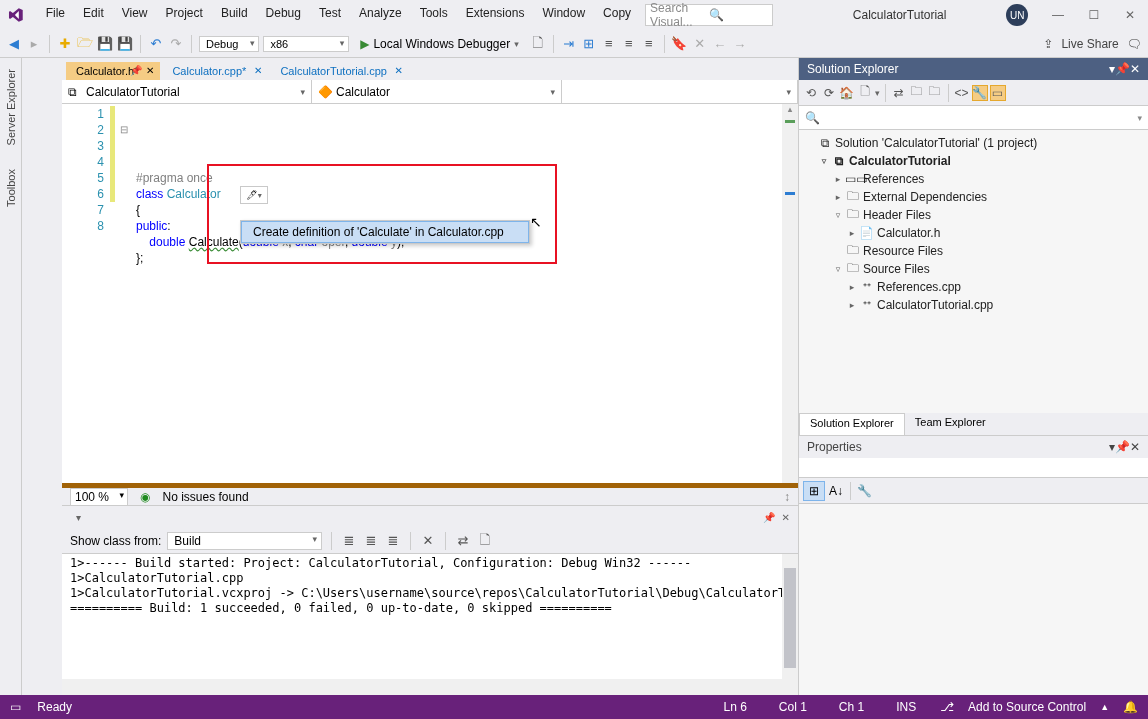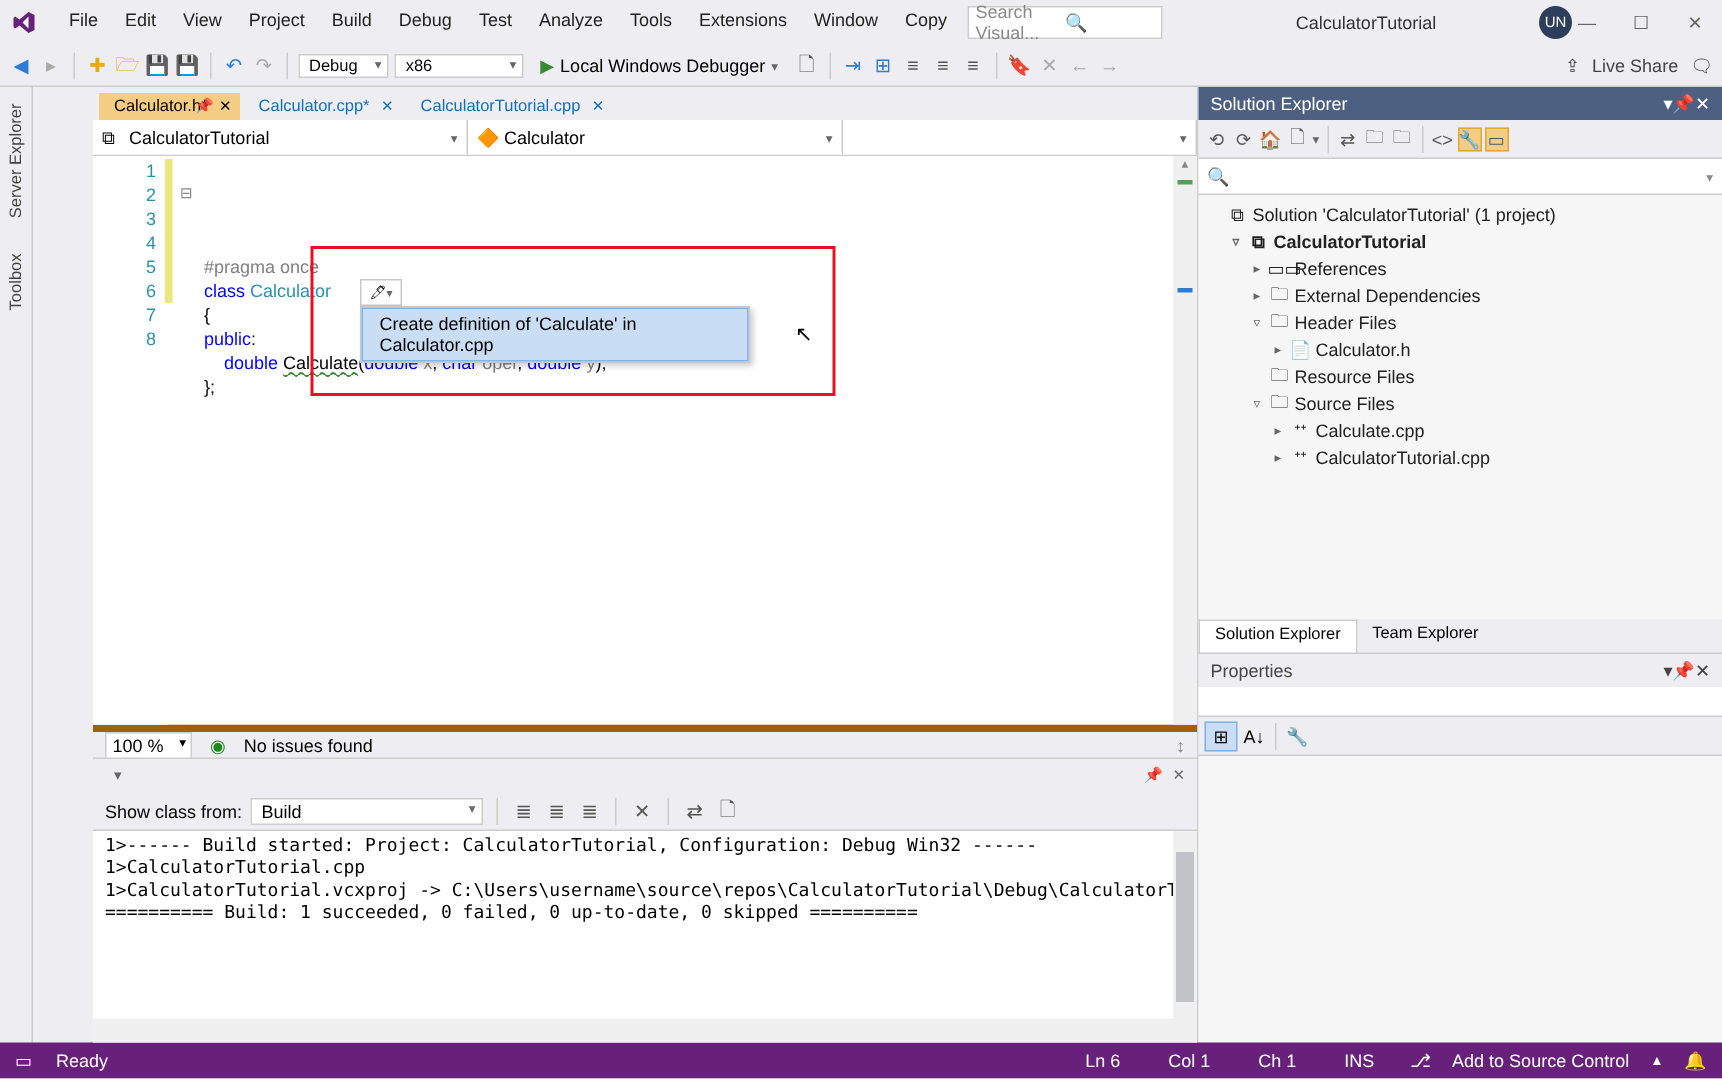--- a/index.html
+++ b/index.html
@@ -3,21 +3,21 @@
 <meta charset="utf-8">
 <style>
 * { margin: 0; padding: 0; box-sizing: border-box; font-family: "Segoe UI", sans-serif; font-size: 12px; }
 body { width: 1148px; height: 719px; background: #eeeef2; overflow: hidden; display: flex; flex-direction: column; }
 .titlebar { height: 30px; background: #eeeef2; display: flex; align-items: center; padding: 0 8px; }
 .vs-logo { width: 16px; height: 16px; margin-right: 8px; }
 .vs-logo svg { width: 100%; height: 100%; }
 .title-proj { margin-left: auto; margin-right: auto; color: #333; padding: 2px 60px; }
 .search-box { width: 130px; height: 22px; border: 1px solid #ccc; background: #fff; display: flex; align-items: center; padding: 0 4px; color: #8a8a8a; margin-right: 20px; }
 .search-box span { flex: 1; }
-.user-badge { width: 22px; height: 22px; border-radius: 50%; background: #2d3e5b; color: #fff; display: flex; align-items: center; justify-content: center; font-size: 10px; }
+.user-badge { width: 22px; height: 22px; border-radius: 50%; background: #2d3e5b; color: #fff; display: flex; align-items: center; justify-content: center; font-size: 10px; margin-right: 20px; }
 .win-btns { display: flex; gap: 16px; color: #666; }
 .win-btns div { width: 20px; text-align: center; }
 .menubar { height: 22px; background: #eeeef2; display: flex; align-items: flex-start; padding: 0 6px; gap: 2px; }
 .menubar span { padding: 2px 8px; color: #222; }
 .toolbar { height: 28px; background: #eeeef2; border-bottom: 1px solid #ccc; display: flex; align-items: center; padding: 0 6px; gap: 4px; }
 .tb-sel { border: 1px solid #ccc; background: #fff; padding: 1px 20px 1px 6px; position: relative; font-size: 11px; }
 .tb-sel::after { content: '▾'; position: absolute; right: 4px; font-size: 9px; color: #666;}
 .tb-debug-btn { display: flex; align-items: center; gap: 4px; padding: 2px 6px; border: 1px solid transparent; }
 .play-icon { color: #388a34; }
 .tb-sep { width: 1px; height: 18px; background: #ccc; margin: 0 3px; }
@@ -214,21 +214,21 @@
         <div class="change-bar" style="top:2px;height:96px;left:-2px"></div>
         <div class="fold-col">⊟</div>
       <div class="code-line"><span class="pragma">#pragma once</span></div><div class="code-line"><span class="kw">class</span> <span class="type">Calculator</span></div><div class="code-line">{</div><div class="code-line"><span class="kw">public</span>:</div><div class="code-line">    <span class="kw">double</span> <u style="text-decoration-color:#388a34;text-decoration-style:wavy">Calculate</u>(<span class="kw">double</span> <span class="param">x</span>, <span class="kw">char</span> <span class="param">oper</span>, <span class="kw">double</span> <span class="param">y</span>);</div><div class="code-line">};</div><div class="code-line"></div><div class="code-line"></div></div>
 
       <div class="red-box" style="left:145px;top:60px;width:350px;height:100px"></div>
 
       <div class="smart-tag" style="left:178px;top:82px">
         <span>🖊</span>
           <span style="font-size:8px;color:#666">▾</span>
       </div>
-      <div class="smart-menu" style="left:178px;top:100px;width:260px" id="smartmenu">
+      <div class="smart-menu" style="left:178px;top:116px;width:290px" id="smartmenu">
           <div class="smart-item hover">Create definition of 'Calculate' in Calculator.cpp</div>
         </div>
       <div class="cursor-arrow" style="left:468px;top:110px">↖</div>
 
       <div class="scrollbar-v">
         <div style="position:absolute;top:0;left:0;right:0;height:14px;text-align:center;color:#888;font-size:9px">▴</div>
         <div style="position:absolute;top:16px;left:3px;width:10px;height:3px;background:#5a9e5a"></div>
         <div style="position:absolute;top:88px;left:3px;width:10px;height:3px;background:#2d7dd2"></div>
       </div>
     </div>
@@ -335,21 +335,21 @@
           <span>Resource Files</span>
         </div>
         <div class="tree-row ind2">
           <span class="exp">▿</span>
           <span class="ticon">🗀</span>
           <span>Source Files</span>
         </div>
         <div class="tree-row ind3">
           <span class="exp">▸</span>
           <span class="ticon">⁺⁺</span>
-          <span>Calculate.cpp</span>
+          <span>References.cpp</span>
         </div>
         <div class="tree-row ind3">
           <span class="exp">▸</span>
           <span class="ticon">⁺⁺</span>
           <span>CalculatorTutorial.cpp</span>
         </div>
       </div>
     <div class="se-tabs" id="setabs">
         <div class="active">Solution Explorer</div>
         <div>Team Explorer</div>

